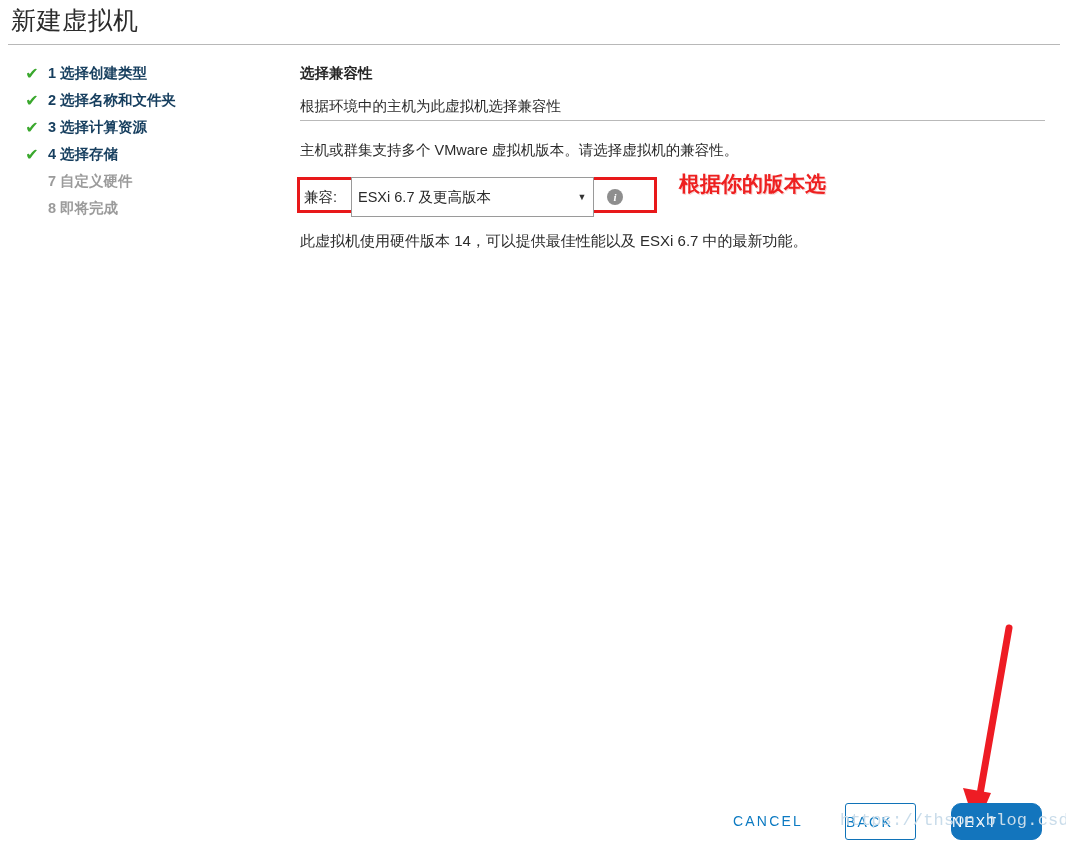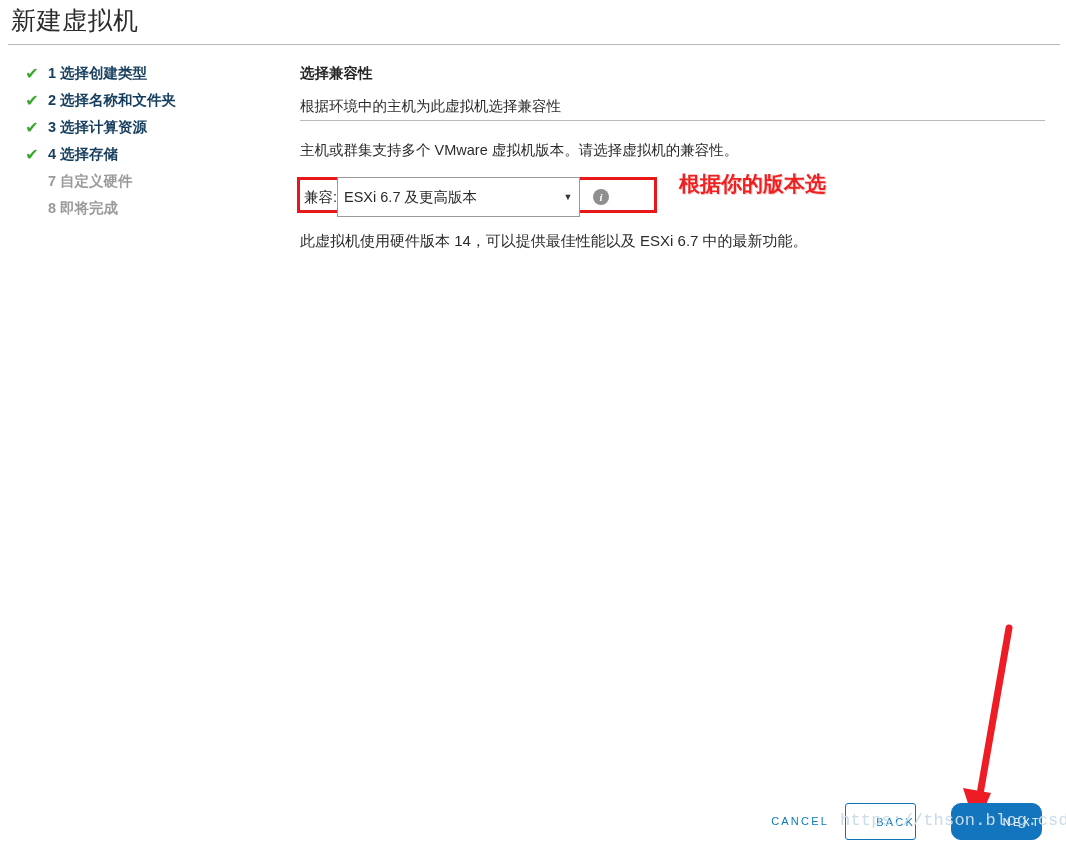--- a/index.html
+++ b/index.html
@@ -136,21 +136,21 @@
     position: absolute;
     left: 304px;
     top: 186px;
     display: flex;
     align-items: center;
     height: 22px;
   }
   .compat-label {
     font-size: 14.5px;
     color: #2b2b2b;
-    margin-right: 0;
+    margin-right: 14px;
     white-space: nowrap;
   }
   .select-wrap {
     position: relative;
     width: 243px;
     height: 40px;
     border: 1px solid #9a9a9a;
     background: #ffffff;
     box-sizing: border-box;
     display: flex;
@@ -213,22 +213,22 @@
     position: absolute;
     left: 0;
     top: 803px;
     width: 1066px;
     height: 39px;
   }
   .btn {
     position: absolute;
     height: 37px;
     line-height: 37px;
-    text-align: right;
-    font-size: 11px;
+    text-align: left;
+    font-size: 14px;
     letter-spacing: 2.2px;
     box-sizing: border-box;
     cursor: pointer;
     user-select: none;
   }
   .btn-cancel {
     left: 733px;
     top: 0;
     width: 96px;
     color: #0c7ac2;

